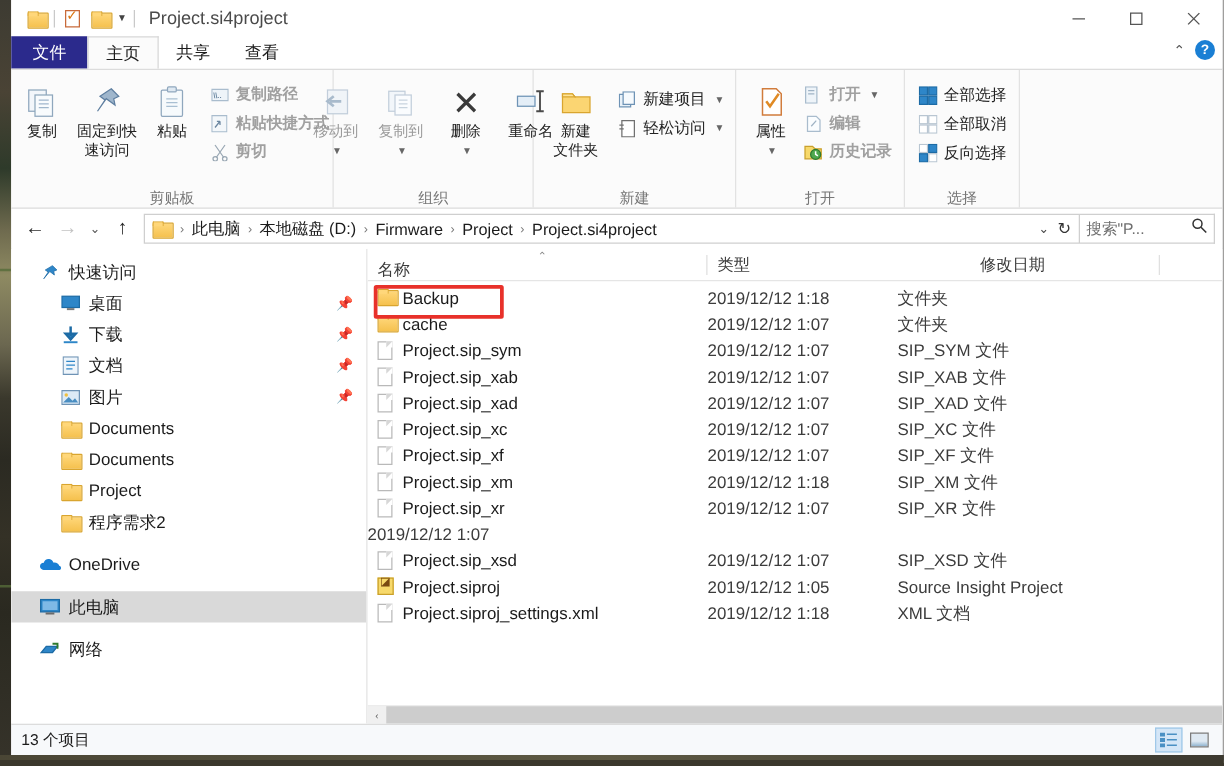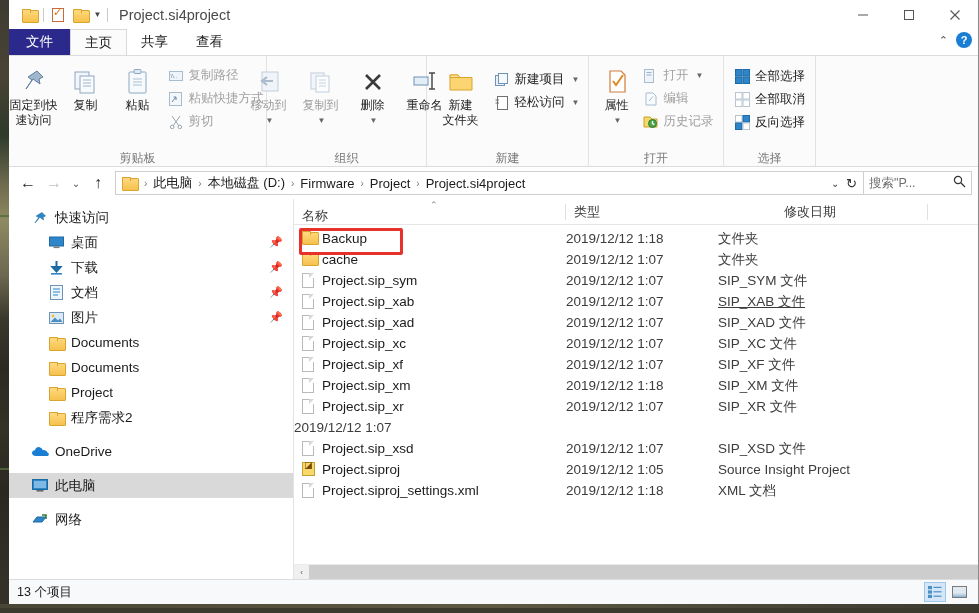--- a/index.html
+++ b/index.html
@@ -128,21 +128,21 @@
     padding: 3px 2px; font-size:12px; color:#222; text-align:center; line-height:15px;
   }
   .bigbtn.wide { width: 58px; }
   .bigbtn .ico { height:33px; display:flex; align-items:center; justify-content:center; }
   .bigbtn.disabled { color:#9b9b9b; }
   .smallcol { display:flex; flex-direction:column; padding-top:2px; }
   .smallbtn {
     display:flex; align-items:center; gap:5px; height:23px; padding: 0 4px;
     font-size:12.5px; color:#222; white-space:nowrap;
   }
-  .smallbtn.disabled { color:#a0a0a0; }
+  .smallbtn.disabled { color:#a0a0a0;font-weight:bold; }
   .smallbtn .sico { width:16px; height:16px; display:flex; align-items:center; justify-content:center; }
   .caret-sm { font-size:8px; color:#666; margin-left:2px; }
 
   
   #addressbar {
     flex: 0 0 32px; height:32px; display:flex; align-items:center;
     background:#ffffff; padding: 0 6px; gap: 0px;
   }
   .navbtn {
     width:26px;height:26px;display:flex;align-items:center;justify-content:center;
@@ -304,38 +304,38 @@
       <span class="help-ico">?</span>
     </div>
   </div>
 
   <div id="ribbon">
 
     <div class="rgroup" style="width:258px;">
       <div class="rgroup-body">
         <div class="bigbtn">
           <span class="ico">
-            <svg width="26" height="28" viewBox="0 0 26 28">
-              <path d="M16 3 L22 9 L18 11 L19 16 L12 11 L5 21 L11 12 L7 9 Z" fill="#9fb6cc" stroke="#5f7fa0" stroke-width="1"></path>
-            </svg>
-          </span>
-          <span style="white-space:pre-line">固定到快
-速访问</span>
-        </div>
-        <div class="bigbtn">
-          <span class="ico">
             <svg width="28" height="28" viewBox="0 0 28 28">
               <rect x="3" y="4" width="14" height="17" fill="#f2f6fa" stroke="#8fa7bd"></rect>
               <rect x="8" y="8" width="14" height="17" fill="#f8fbfd" stroke="#8fa7bd"></rect>
               <line x1="11" y1="12" x2="19" y2="12" stroke="#9fb6cc"></line>
               <line x1="11" y1="15" x2="19" y2="15" stroke="#9fb6cc"></line>
               <line x1="11" y1="18" x2="19" y2="18" stroke="#9fb6cc"></line>
             </svg>
           </span>
           <span>复制</span>
+        </div>
+        <div class="bigbtn">
+          <span class="ico">
+            <svg width="26" height="28" viewBox="0 0 26 28">
+              <path d="M16 3 L22 9 L18 11 L19 16 L12 11 L5 21 L11 12 L7 9 Z" fill="#9fb6cc" stroke="#5f7fa0" stroke-width="1"></path>
+            </svg>
+          </span>
+          <span style="white-space:pre-line">固定到快
+速访问</span>
         </div>
         <div class="bigbtn">
           <span class="ico">
             <svg width="26" height="28" viewBox="0 0 26 28">
               <rect x="4" y="4" width="17" height="21" rx="1" fill="#f6fafc" stroke="#8fa7bd"></rect>
               <rect x="9" y="1.5" width="7" height="4" rx="1" fill="#dfe9f2" stroke="#8fa7bd"></rect>
               <line x1="8" y1="11" x2="17" y2="11" stroke="#a8bfd2"></line>
               <line x1="8" y1="14" x2="17" y2="14" stroke="#a8bfd2"></line>
               <line x1="8" y1="17" x2="17" y2="17" stroke="#a8bfd2"></line>
             </svg>
@@ -757,21 +757,21 @@
               <div class="ftype" style="width: 210px;">SIP_SYM 文件</div>
             </div>
             <div class="frow">
               <div class="fname" style="width: 272px;">
                 <span class="fico">
                   <span class="fileglyph"></span>
                 </span>
                 <span>Project.sip_xab</span>
               </div>
               <div class="fdate" style="width: 152px;">2019/12/12 1:07</div>
-              <div class="ftype" style="width: 210px; text-decoration: underline;">SIP_XAB 文件</div>
+              <div class="ftype" style="width: 210px;">SIP_XAB 文件</div>
             </div>
             <div class="frow">
               <div class="fname" style="width: 272px;">
                 <span class="fico">
                   <span class="fileglyph"></span>
                 </span>
                 <span>Project.sip_xad</span>
               </div>
               <div class="fdate" style="width: 152px;">2019/12/12 1:07</div>
               <div class="ftype" style="width: 210px;">SIP_XAD 文件</div>

